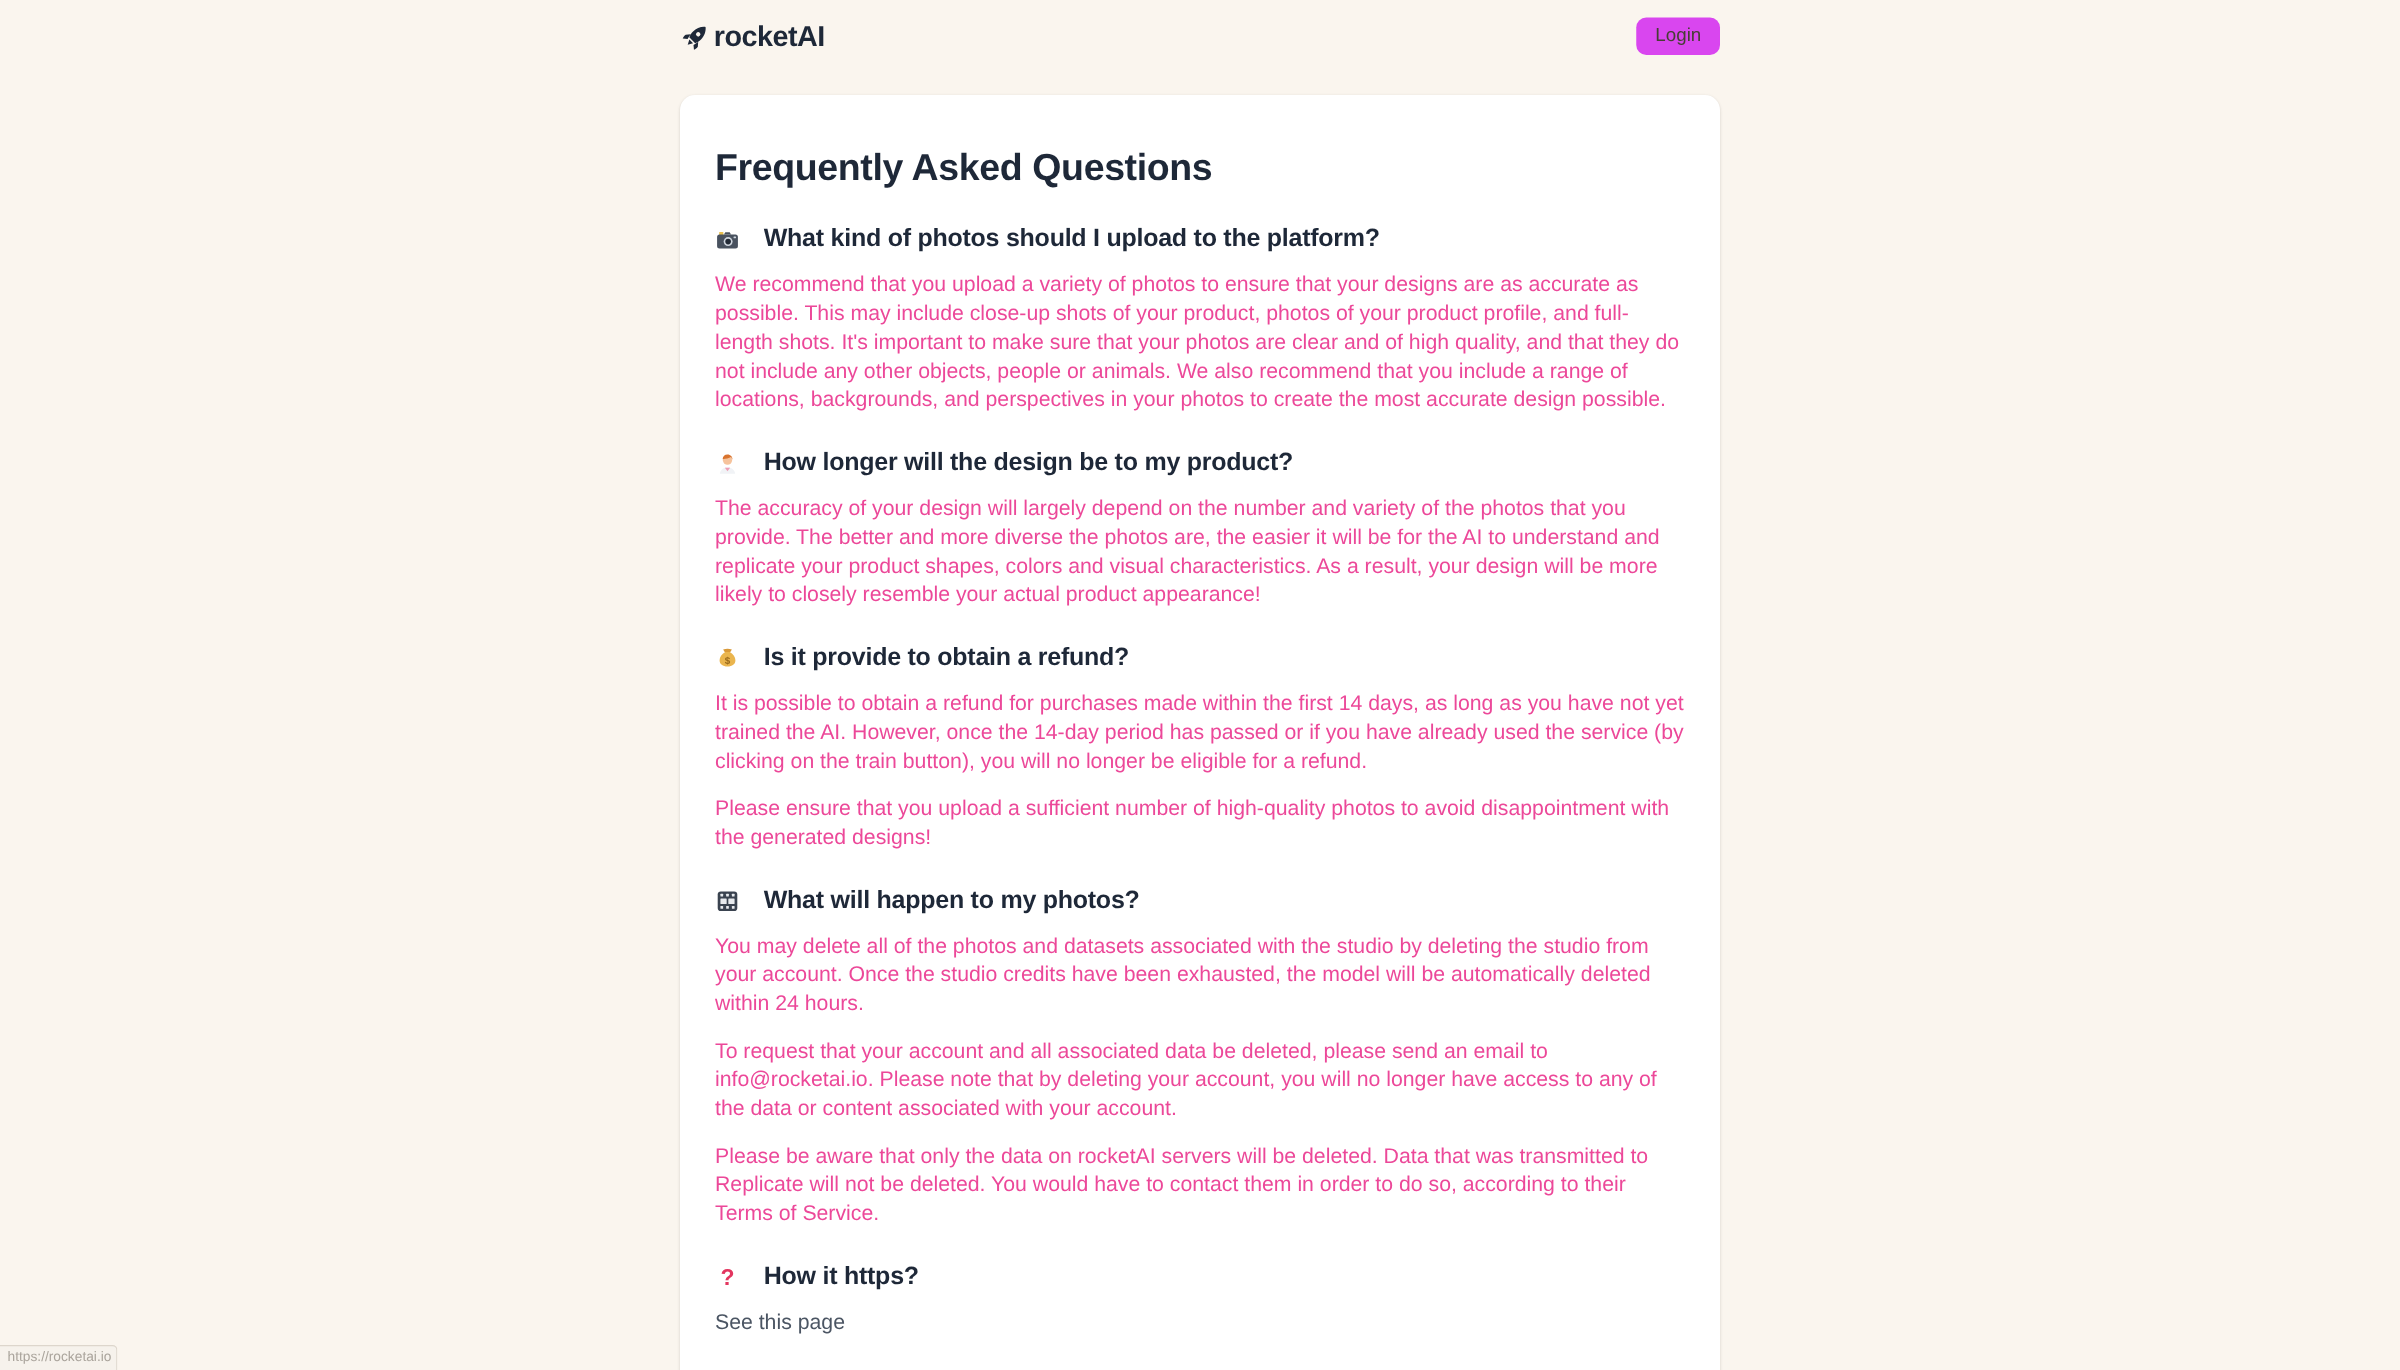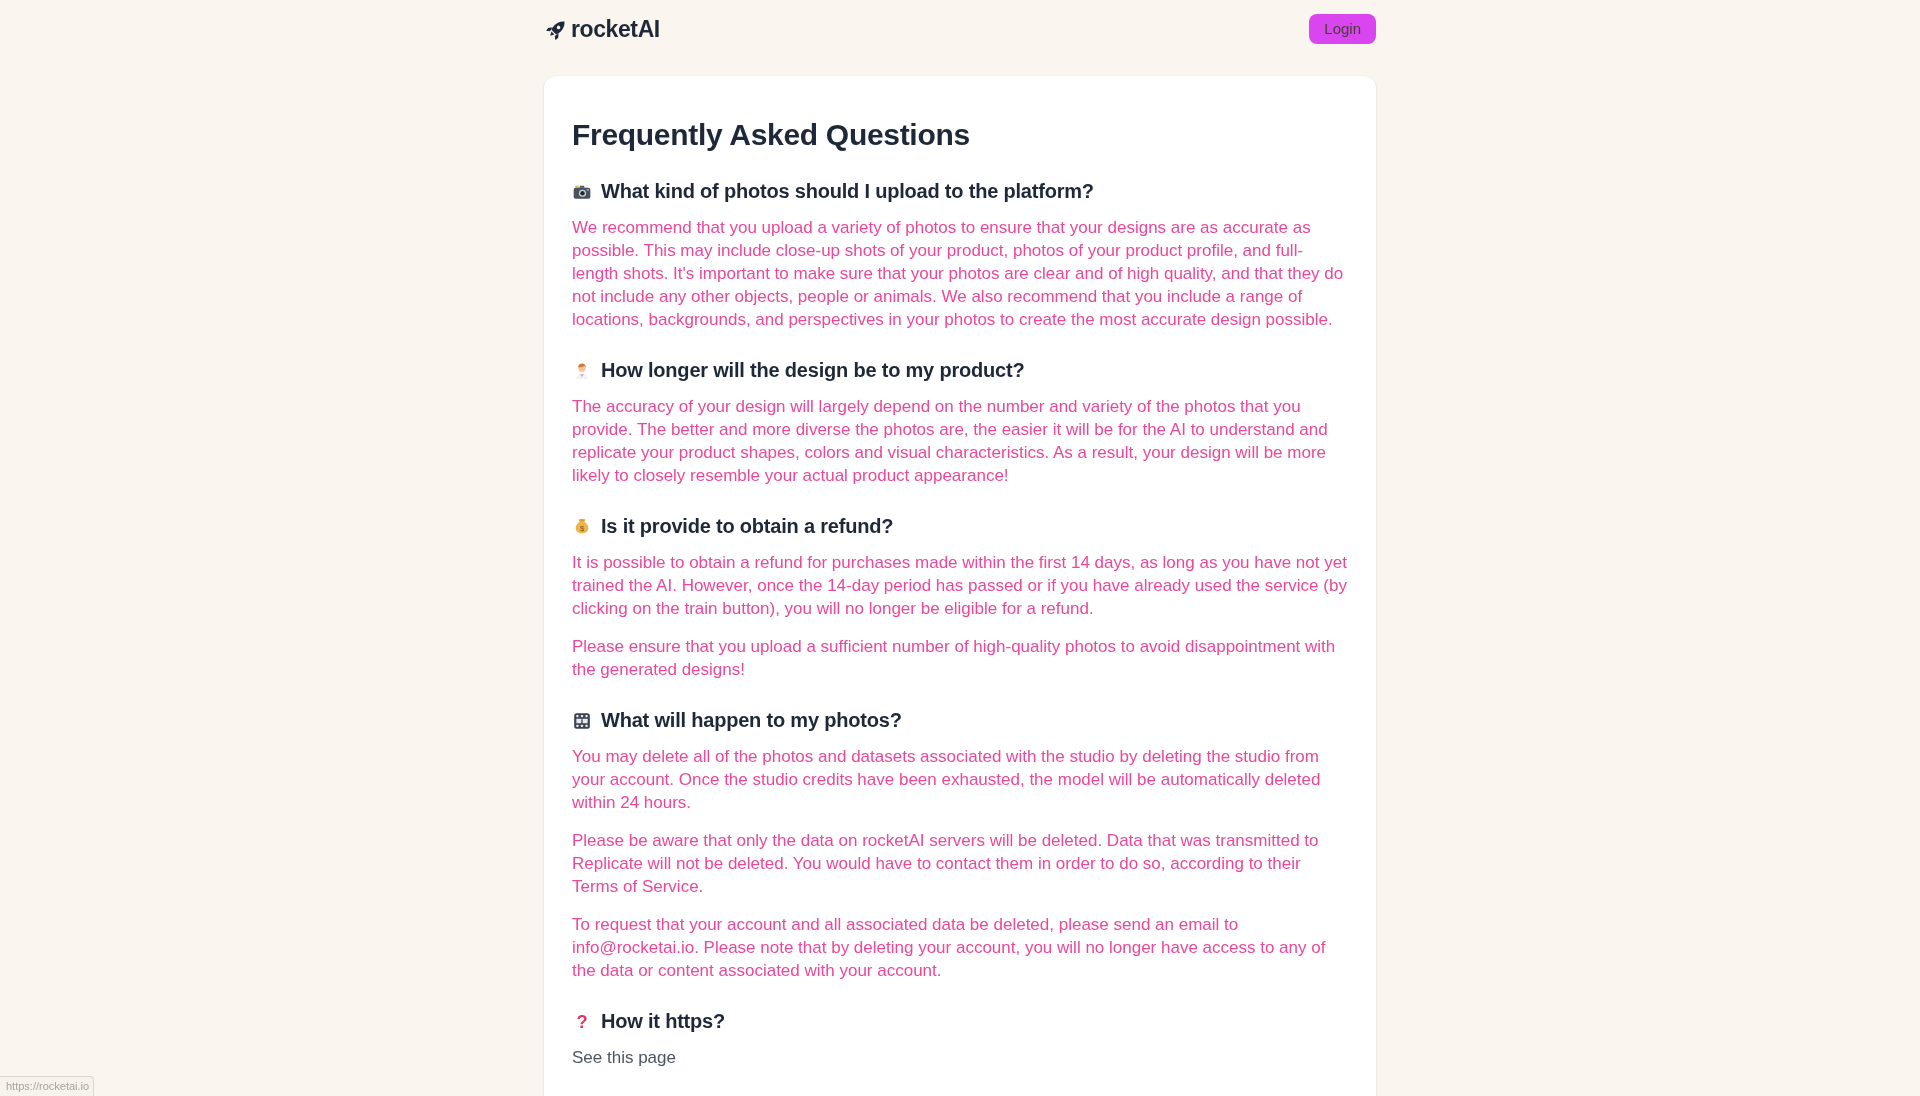--- a/index.html
+++ b/index.html
@@ -24,21 +24,21 @@
   }
 
   
   .card {
     background:#ffffff; border-radius:12px; margin-top:32px;
     padding:42px 28px 46px;
     box-shadow:0 1px 3px rgba(0,0,0,0.10), 0 1px 2px rgba(0,0,0,0.06);
   }
   h1 { font-size:30px; font-weight:700; color:#1e2838; margin:0; letter-spacing:-0.3px; }
   .q {
-    display:flex; align-items:center; gap:9px;
+    display:flex; align-items:center; gap:19px;
     font-size:20px; font-weight:700; color:#1e2838;
     margin:28px 0 13px; letter-spacing:-0.2px;
   }
   .emoji-icon { width:20px; height:20px; flex:0 0 auto; }
   .emoji-icon svg { width:20px; height:20px; display:block; }
   p.answer { font-size:17px; line-height:23px; margin:0 0 15px; color:#ec4899; }
   .page-link { font-size:17px; line-height:23px; color:#4b5563; text-decoration:none; cursor:pointer; display:inline-block; }
 
   
   .status-bubble {
@@ -134,22 +134,22 @@
               <rect x="10.7" y="16.6" width="2.6" height="2.6" rx="0.5"></rect>
               <rect x="16.2" y="16.6" width="2.6" height="2.6" rx="0.5"></rect>
               <rect x="5.2" y="9.4" width="6" height="5.2" rx="0.5"></rect>
               <rect x="12.8" y="9.4" width="6" height="5.2" rx="0.5"></rect>
             </g>
           </svg>
         </span>
         <span>What will happen to my photos?</span>
       </h2>
       <p class="answer">You may delete all of the photos and datasets associated with the studio by deleting the studio from your account. Once the studio credits have been exhausted, the model will be automatically deleted within 24 hours.</p>
+      <p class="answer">To request that your account and all associated data be deleted, please send an email to info@rocketai.io. Please note that by deleting your account, you will no longer have access to any of the data or content associated with your account.</p>
       <p class="answer">Please be aware that only the data on rocketAI servers will be deleted. Data that was transmitted to Replicate will not be deleted. You would have to contact them in order to do so, according to their Terms of Service.</p>
-      <p class="answer">To request that your account and all associated data be deleted, please send an email to info@rocketai.io. Please note that by deleting your account, you will no longer have access to any of the data or content associated with your account.</p>
     </section>
 
     <section>
       <h2 class="q">
         <span class="emoji-icon">
           <svg viewBox="0 0 24 24">
             <text x="12" y="19" text-anchor="middle" font-size="22" font-weight="bold" fill="#e3365f" font-family="Liberation Sans, sans-serif">?</text>
           </svg>
         </span>
         <span>How it https?</span>

